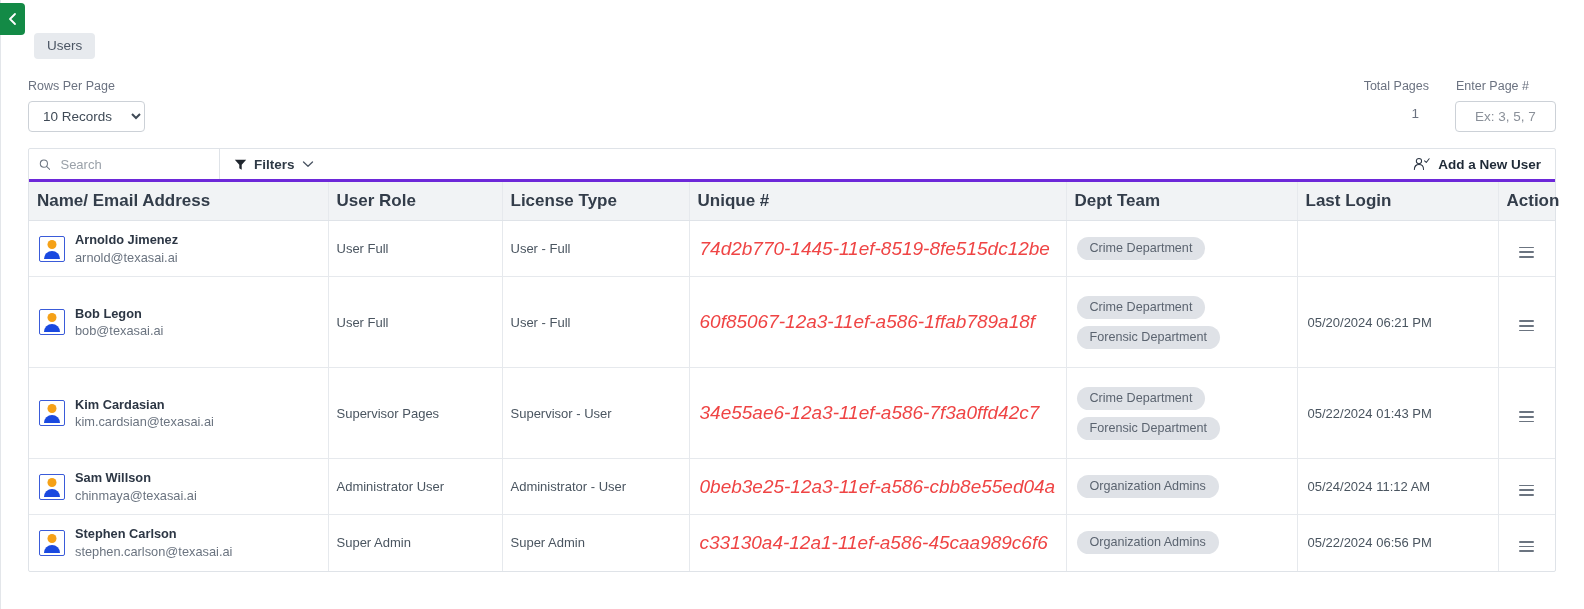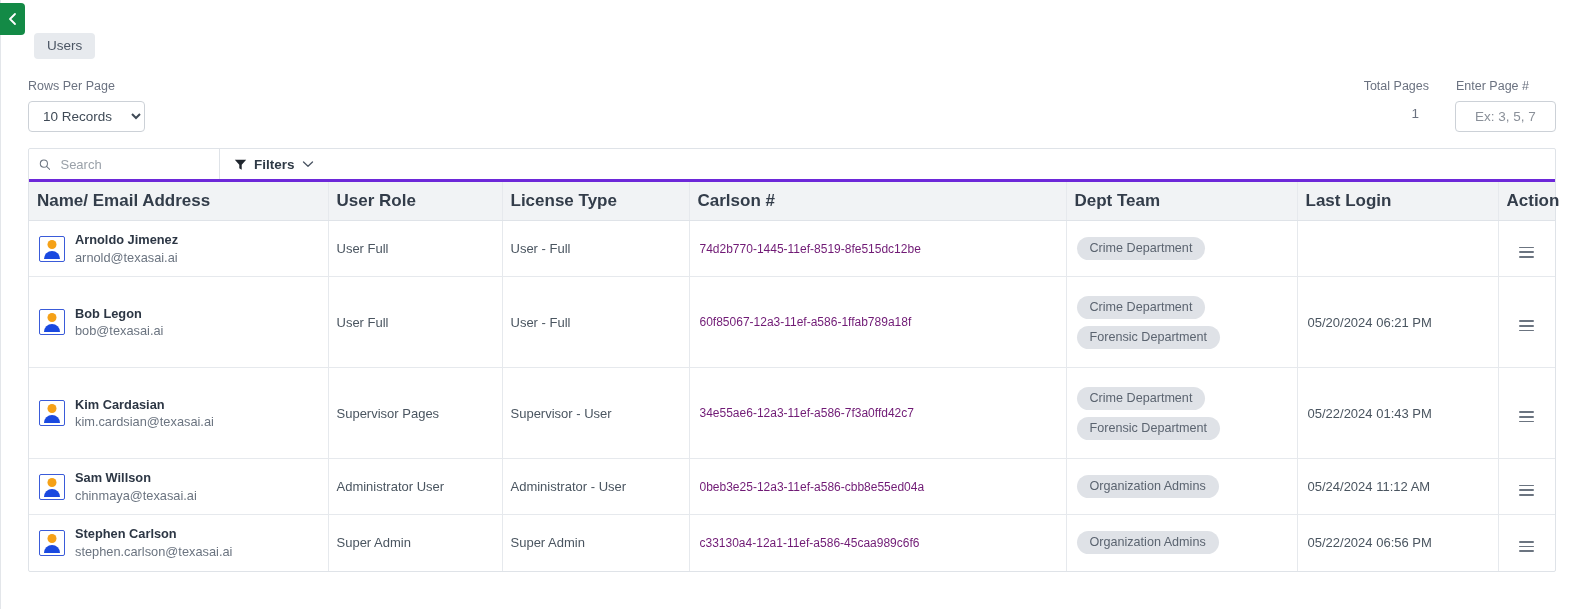--- a/index.html
+++ b/index.html
@@ -169,21 +169,21 @@
   }
   .avatar .body {
     position: absolute; left: 50%; bottom: 2px; transform: translateX(-50%);
     width: 16px; height: 8px; background: #1a49e0;
     border-radius: 8px 8px 0 0;
   }
   .user-text { display: flex; flex-direction: column; line-height: 1.35; }
   .user-name { font-size: 12.8px; font-weight: bold; color: #2c3644; }
   .user-email { font-size: 12.8px; color: #6b7480; }
 
-  .uuid { font-size: 12px; color: #701a75; padding-left: 2px; white-space: nowrap; }
+  .uuid { font-size: 19px; color: #ef4444; padding-left: 2px; white-space: nowrap; font-style: italic; }
 
   .dept-stack { display: flex; flex-direction: column; gap: 7px; align-items: flex-start; padding-left: 2px; }
   .dept-badge {
     background: #dfe2e7; color: #5b6470;
     font-size: 12.6px;
     border-radius: 13px;
     padding: 4px 13px 5px;
     white-space: nowrap;
   }
   .login-text { font-size: 13px; color: #4a5560; white-space: nowrap; padding-left: 2px; }
@@ -239,29 +239,37 @@
           <polygon points="1,2 15,2 9.5,8.3 9.5,14.5 6.5,12.6 6.5,8.3" fill="#20262e"></polygon>
         </svg>
         <span>Filters</span>
         <svg width="12" height="8" viewBox="0 0 12 8">
           <polyline points="1.5,2 6,6.3 10.5,2" fill="none" stroke="#4b5563" stroke-width="1.3" stroke-linecap="round" stroke-linejoin="round"></polyline>
         </svg>
       </div>
 
       <div class="toolbar-spacer"></div>
 
+      <div class="add-user-btn">
+        <svg width="17" height="14" viewBox="0 0 20 16">
+          <circle cx="7" cy="4.5" r="3.1" fill="none" stroke="#2c3644" stroke-width="1.2"></circle>
+          <path d="M1.6 14.5 C1.6 10.6 4.2 8.7 7 8.7 C9.8 8.7 12.4 10.6 12.4 14.5" fill="none" stroke="#2c3644" stroke-width="1.2" stroke-linecap="round"></path>
+          <polyline points="13.6,4.2 15.6,6.2 19,1.8" fill="none" stroke="#2c3644" stroke-width="1.2" stroke-linecap="round" stroke-linejoin="round"></polyline>
+        </svg>
+        <span>Add a New User</span>
+      </div>
     </div>
 
     <table class="users">
       <thead>
         <tr>
           <th class="col-name">Name/ Email Address</th>
           <th class="col-role">User Role</th>
           <th class="col-license">License Type</th>
-          <th class="col-unique">Carlson #</th>
+          <th class="col-unique">Unique #</th>
           <th class="col-dept">Dept Team</th>
           <th class="col-login">Last Login</th>
           <th class="col-action">Action</th>
         </tr>
       </thead>
       <tbody id="users-tbody">
           <tr style="height: 56px;">
             <td class="col-name">
               <div class="user-cell">
                 <div class="avatar">

